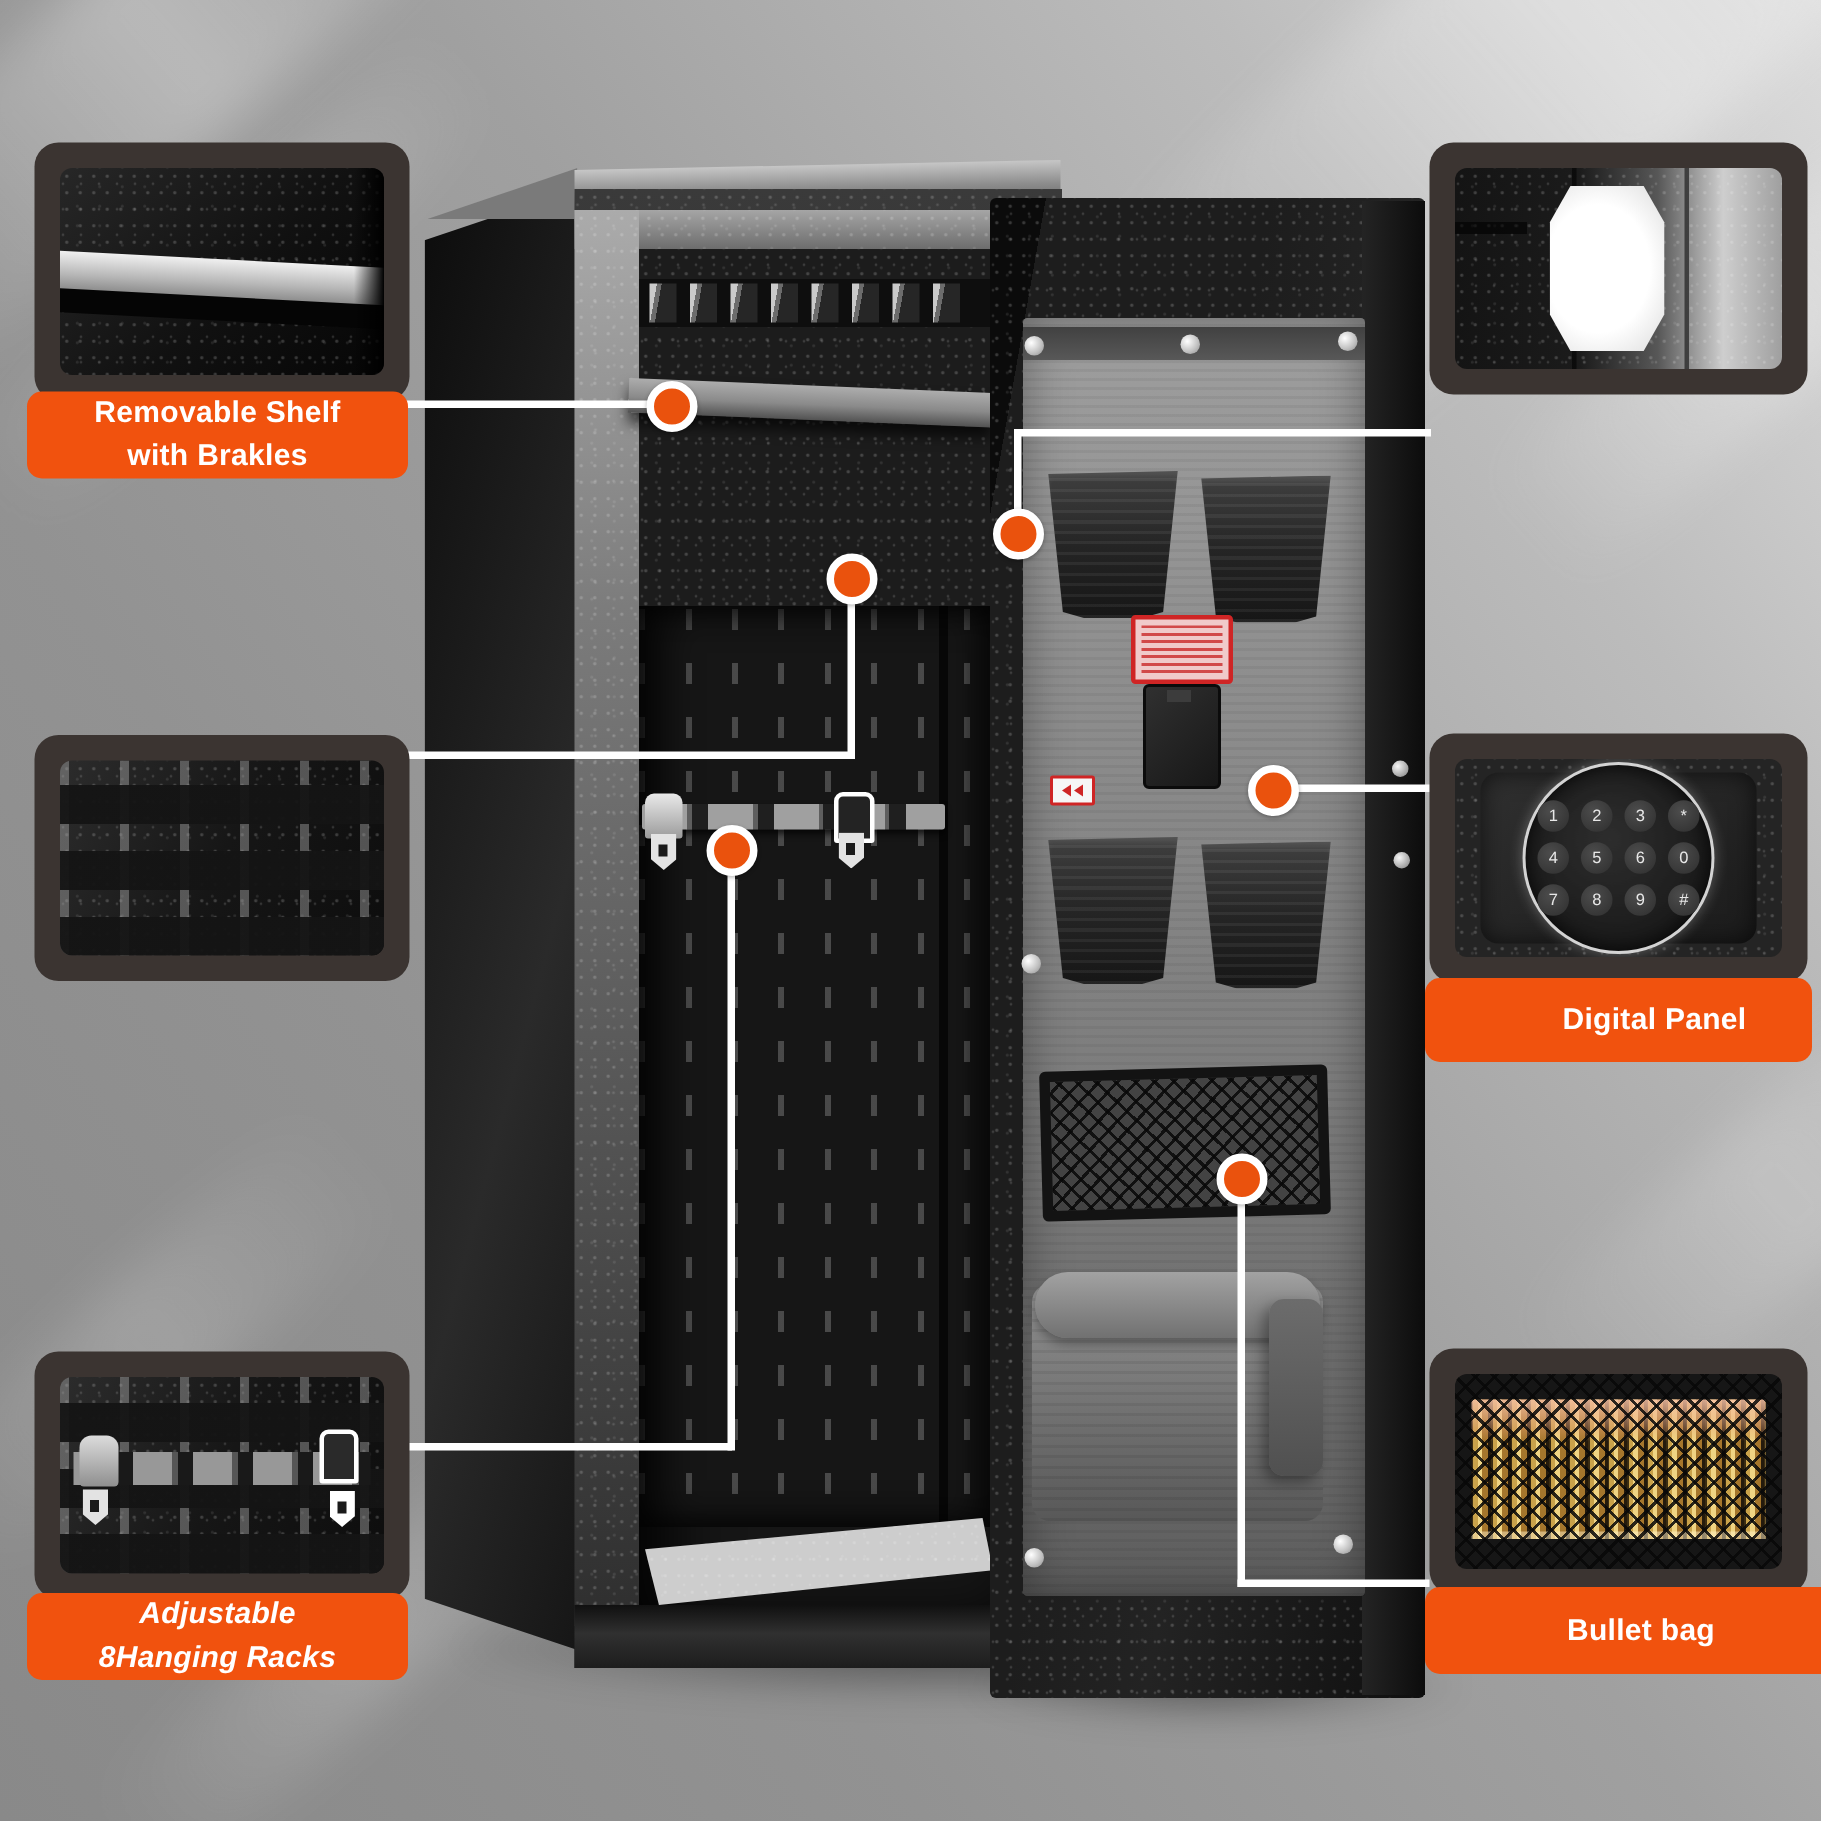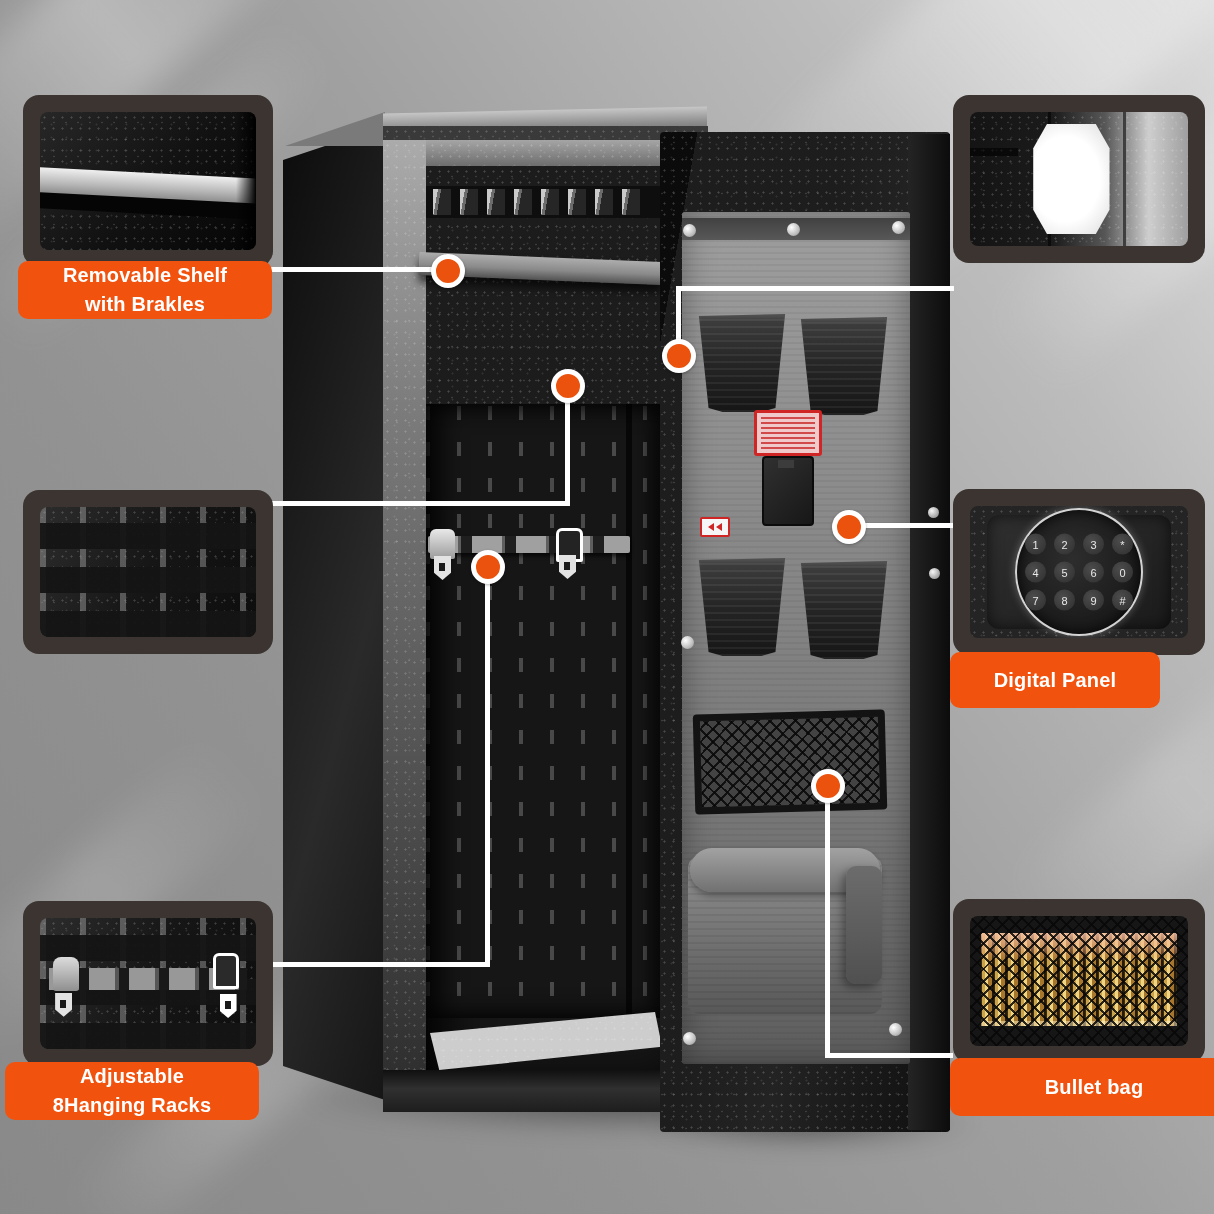--- a/index.html
+++ b/index.html
@@ -276,21 +276,21 @@
   <div class="inset" style="left:23px;top:901px;width:250px;height:165px;">
     <div class="photo ph-peg spk">
       <div class="peg-pattern"></div>
       <div class="rk-bar"></div>
       <div class="rk-bl"></div>
       <div class="plate rk-blp"></div>
       <div class="rk-br"></div>
       <div class="plate rk-brp"></div>
     </div>
   </div>
-  <div class="label" style="left:5px;top:1062px;width:254px;height:58px;">Adjustable
+  <div class="label" style="left:18px;top:1062px;width:254px;height:58px;font-style:italic;">Adjustable
 8Hanging Racks</div>
 
   <div class="inset" style="left:953px;top:95px;width:252px;height:168px;">
     <div class="photo ph-led spk">
       <div class="seam" style="left:36%;"></div>
       <div class="seam" style="left:70%;"></div>
       <div class="led-ledge"></div>
       <div class="led-shape"></div>
     </div>
   </div>
@@ -308,21 +308,21 @@
         <div class="key">5</div>
         <div class="key">6</div>
         <div class="key">0</div>
         <div class="key">7</div>
         <div class="key">8</div>
         <div class="key">9</div>
         <div class="key">#</div>
       </div>
     </div>
   </div>
-  <div class="label" style="left:950px;top:652px;width:210px;height:56px;">Digital Panel</div>
+  <div class="label" style="left:950px;top:652px;width:210px;height:56px;padding-left:48px;">Digital Panel</div>
 
   <div class="inset" style="left:953px;top:899px;width:252px;height:164px;">
     <div class="photo ph-bullets">
       <div class="rounds"></div>
       <div class="tips"></div>
       <div class="rims"></div>
       <div class="mesh-ov"></div>
     </div>
   </div>
   <div class="label" style="left:950px;top:1058px;width:288px;height:58px;">Bullet bag</div>

